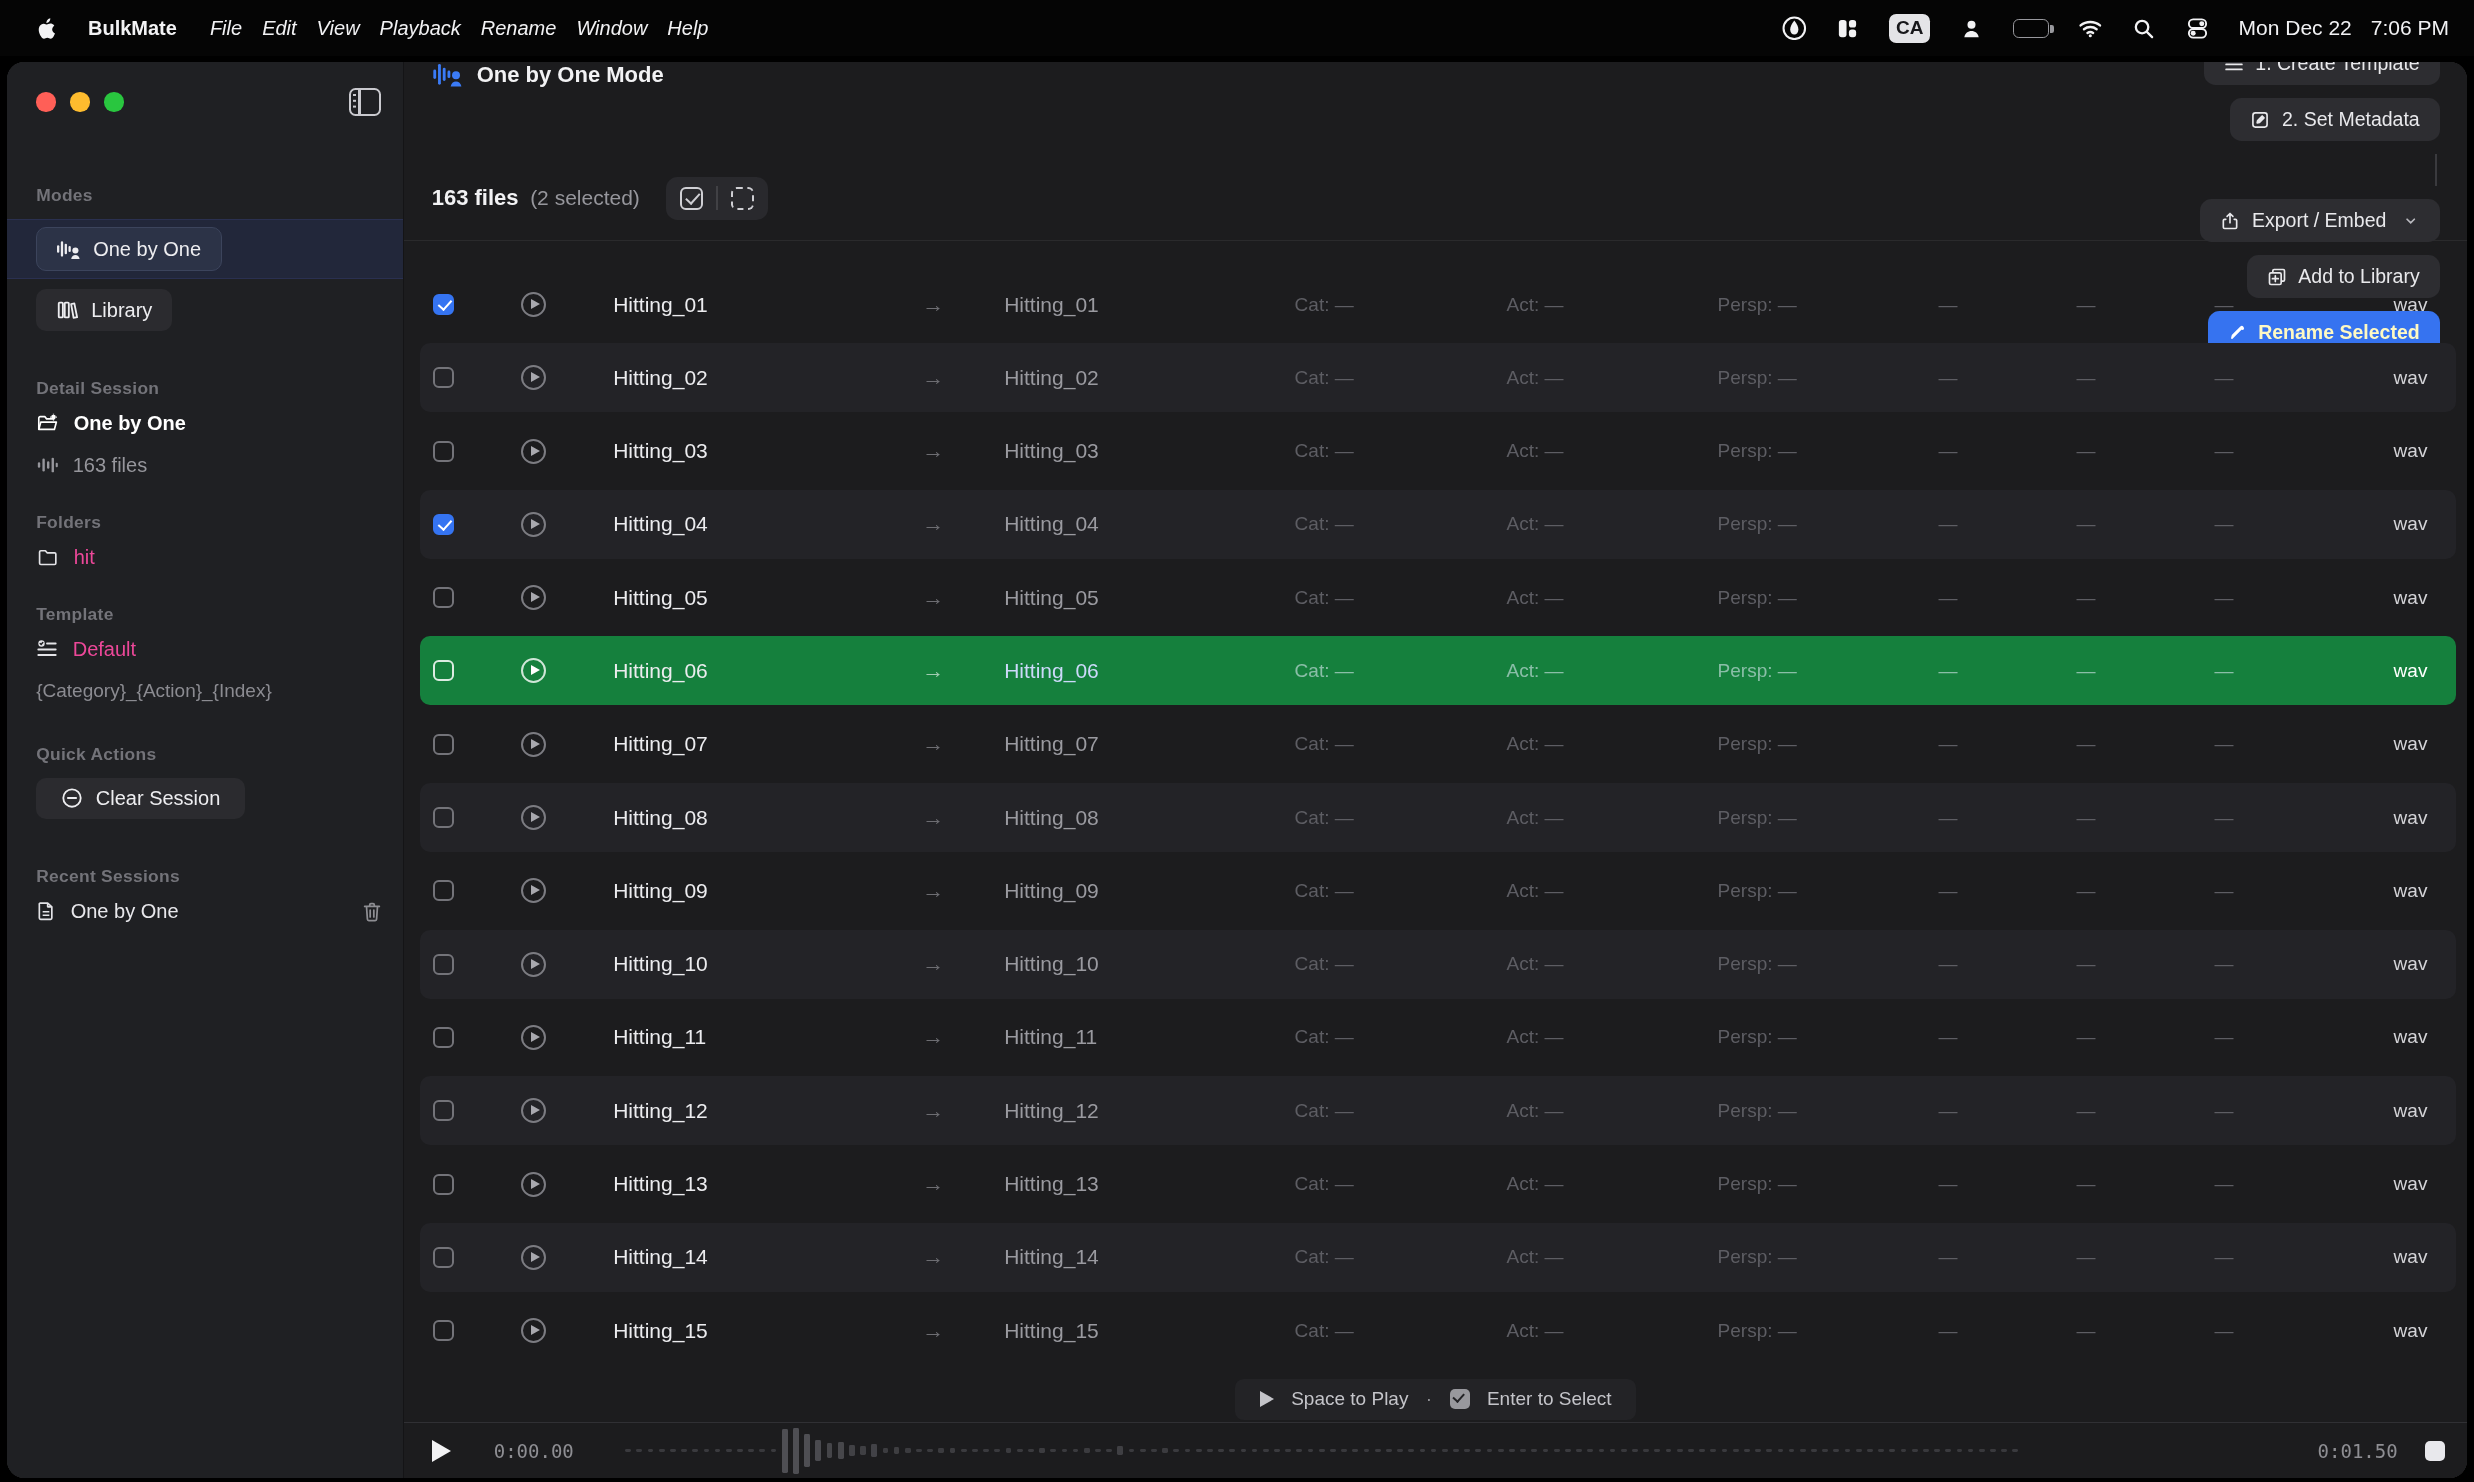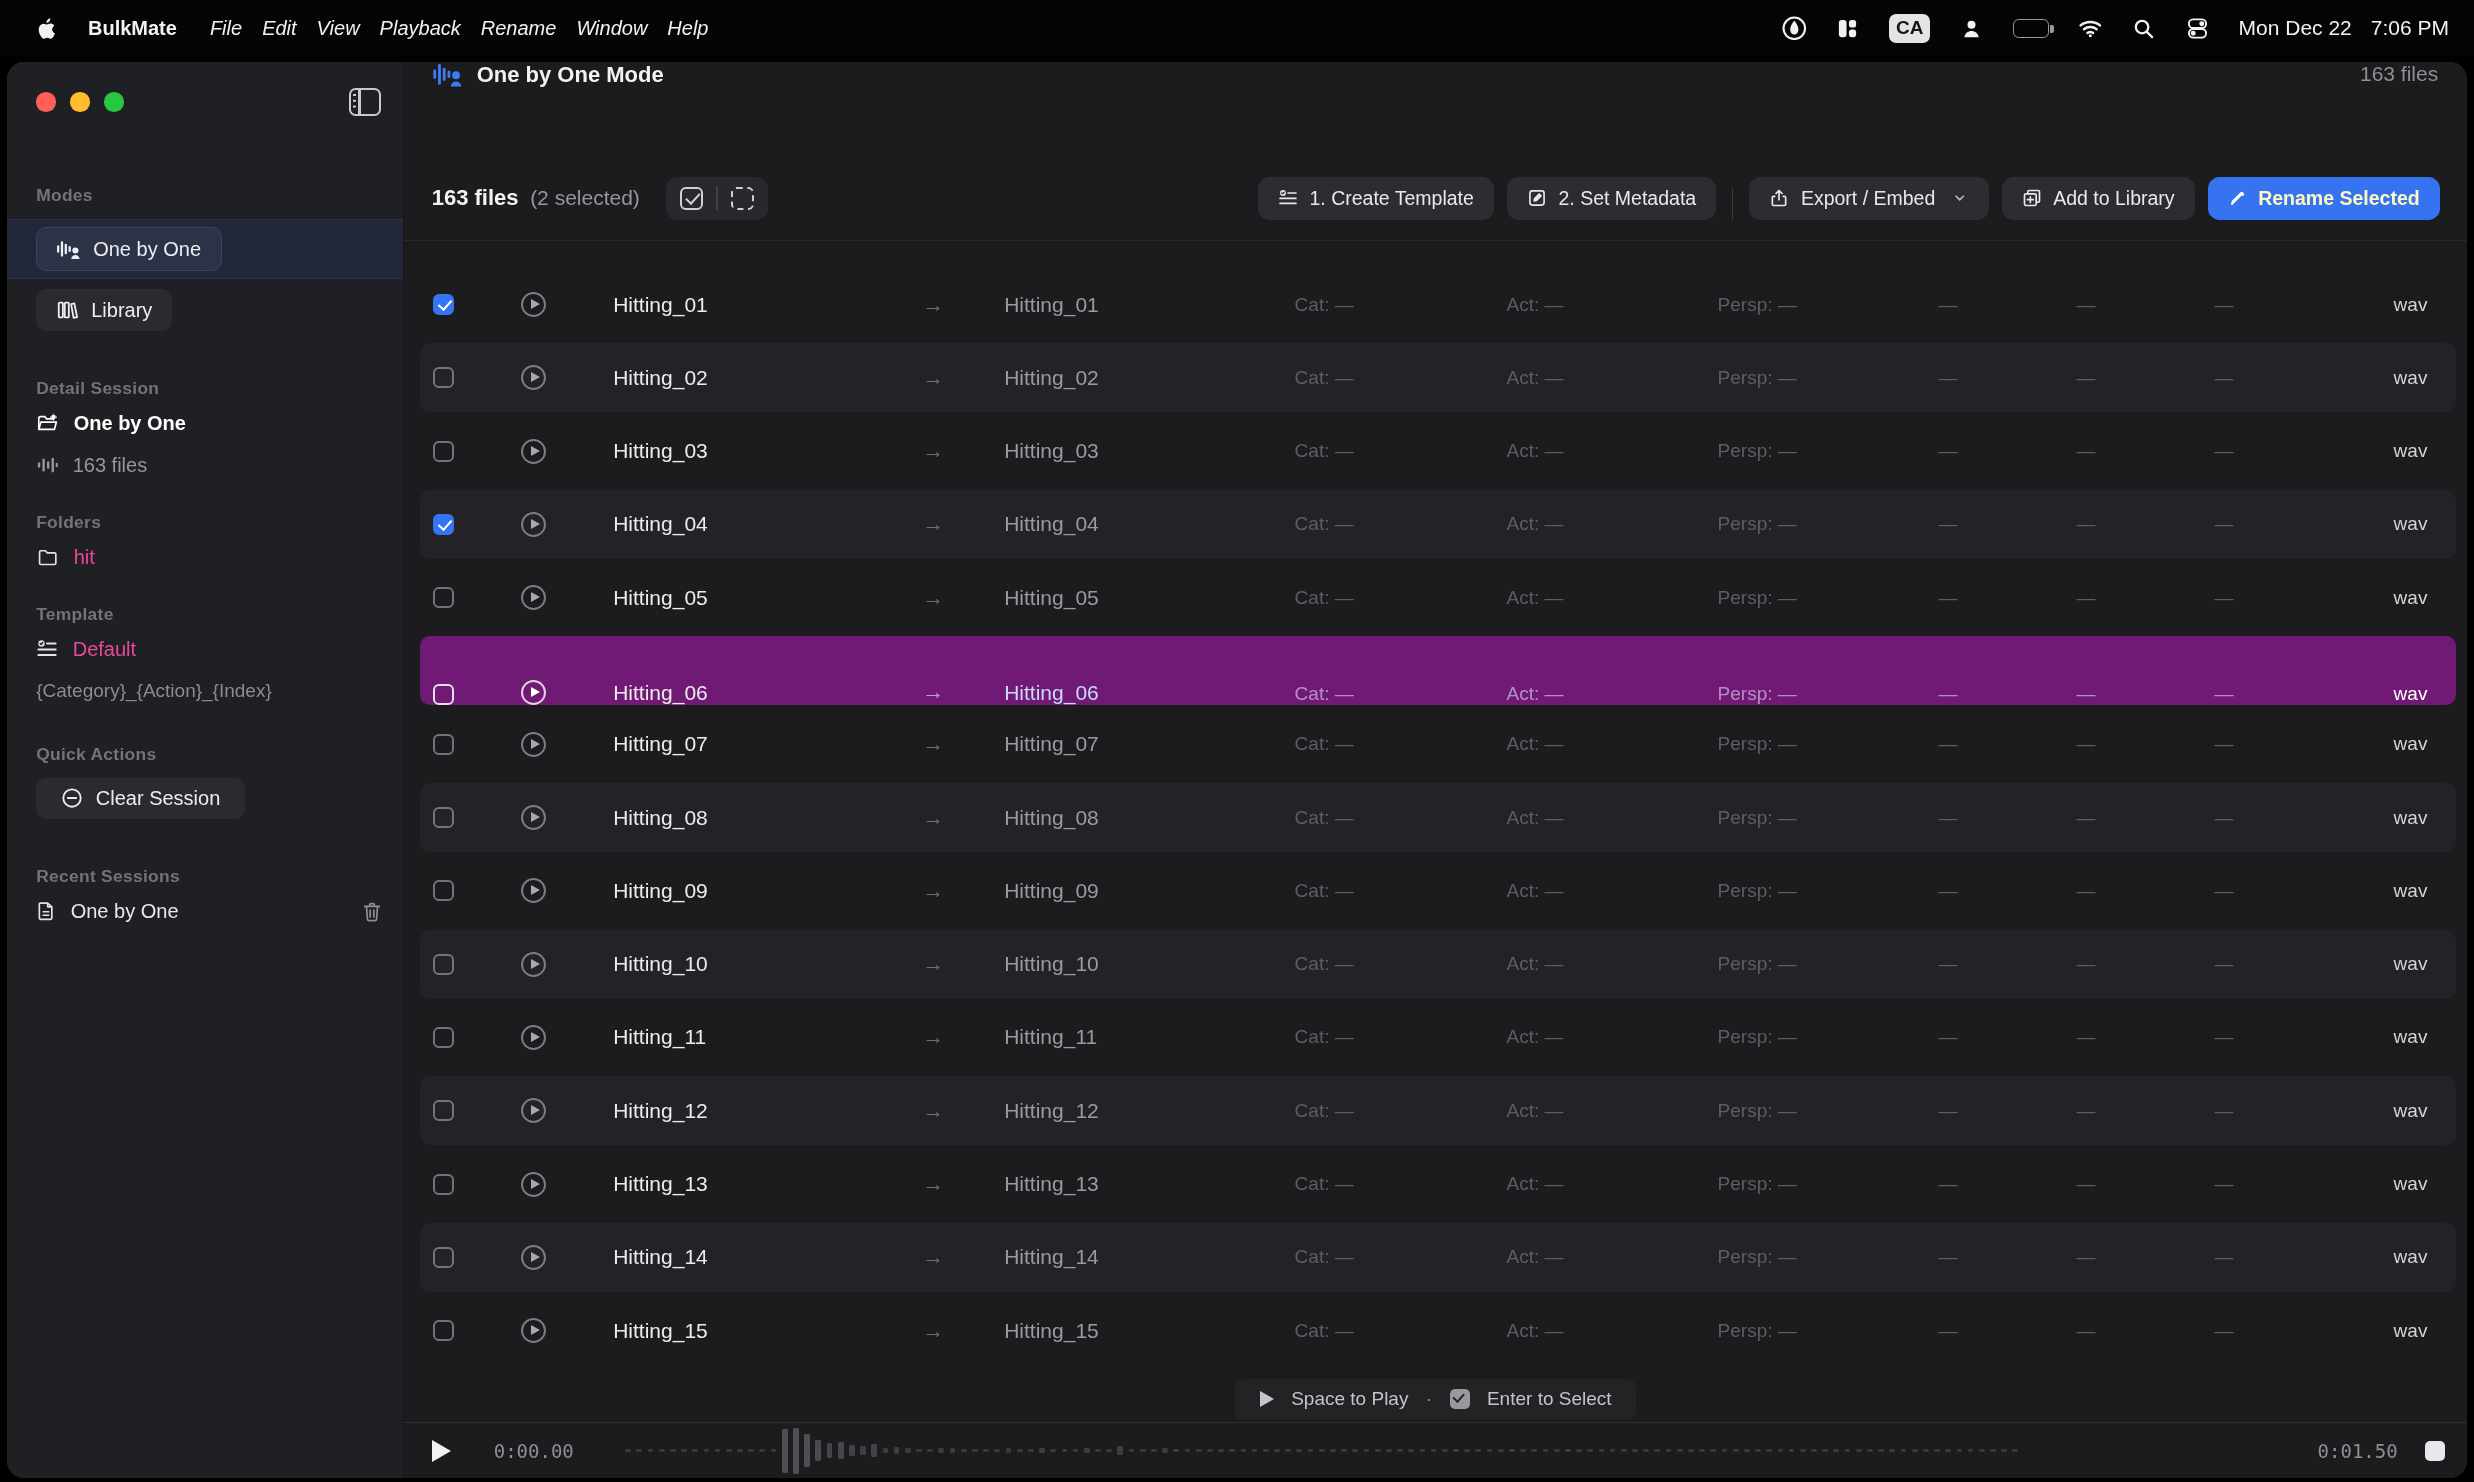--- a/index.html
+++ b/index.html
@@ -60,33 +60,33 @@
 
   .toolbar { height:85px; display:flex; align-items:center; padding:0 27.5px; border-bottom:1.4px solid #2a2a2c; }
   .tb-count { font-size:22px; font-weight:700; color:#f2f2f4; }
   .tb-note { font-size:21px; color:#96969c; margin-left:11.6px; }
   .seg { margin-left:26px; background:#29292d; border-radius:11.6px; height:43px; display:flex; align-items:center; padding:0 14.5px; gap:13px; }
   .seg .sep { width:1.4px; height:24.6px; background:#414145; }
   .cb-ico { width:23px; height:23px; border:2.2px solid #cfcfd4; border-radius:5.8px; position:relative; }
   .cb-ico.checked:after { content:""; position:absolute; left:6.5px; top:1.4px; width:5.8px; height:11.6px;
     border-right:2.5px solid #cfcfd4; border-bottom:2.5px solid #cfcfd4; transform:rotate(42deg); }
   .cb-ico.dashed { border-style:dashed; }
-  .tb-right { margin-left:auto; display:flex; align-items:flex-end; gap:13px; }
+  .tb-right { margin-left:auto; display:flex; align-items:flex-end; gap:13px;flex-direction:column; }
   .tb-btn { height:43px; display:flex; align-items:center; gap:11.6px; background:#2d2d31; border-radius:11.6px;
     padding:0 20px; font-size:19.5px; color:#e9e9ec; white-space:nowrap; }
   .tb-btn.primary { background:#3673f0; color:#fef9c3; font-weight:600; }
   .tb-vsep { width:1.4px; height:32px; background:#3a3a3e; margin:0 2.9px; }
   .chev { margin-left:4.3px; }
 
   
   .list { flex:1; overflow:hidden; padding:29px 11.6px 0 16px; }
   .frow { height:69px; margin-bottom:4.3px; border-radius:10px; display:flex; align-items:center;
     padding:0 20px 0 13px; font-size:21px; color:#ececef;gap:47px; }
   .frow.alt { background:#232327; }
-  .frow.selected { background:#701a75;align-items:flex-end; }
+  .frow.selected { background:#15803d; }
   .rcb { width:21px; height:21px; border:2.2px solid #737379; border-radius:5.8px; flex:0 0 auto; margin-right:20px; position:relative; }
   .rcb.checked { background:#3574f2; border-color:#3574f2; }
   .rcb.checked:after { content:""; position:absolute; left:5.8px; top:0.7px; width:5.8px; height:11px;
     border-right:2.5px solid #fff; border-bottom:2.5px solid #fff; transform:rotate(42deg); }
   .frow.selected .rcb { border-color:rgba(255,255,255,.85); }
   .pbtn { width:25px; height:25px; border:2.2px solid #7c7c82; border-radius:50%; flex:0 0 auto; margin-right:20px; position:relative; }
   .pbtn:after { content:""; position:absolute; left:8px; top:5px; border-left:9.4px solid #a8a8ae;
     border-top:5.8px solid transparent; border-bottom:5.8px solid transparent; }
   .frow.selected .pbtn { border-color:rgba(255,255,255,.8); }
   .frow.selected .pbtn:after { border-left-color:#fff; }

